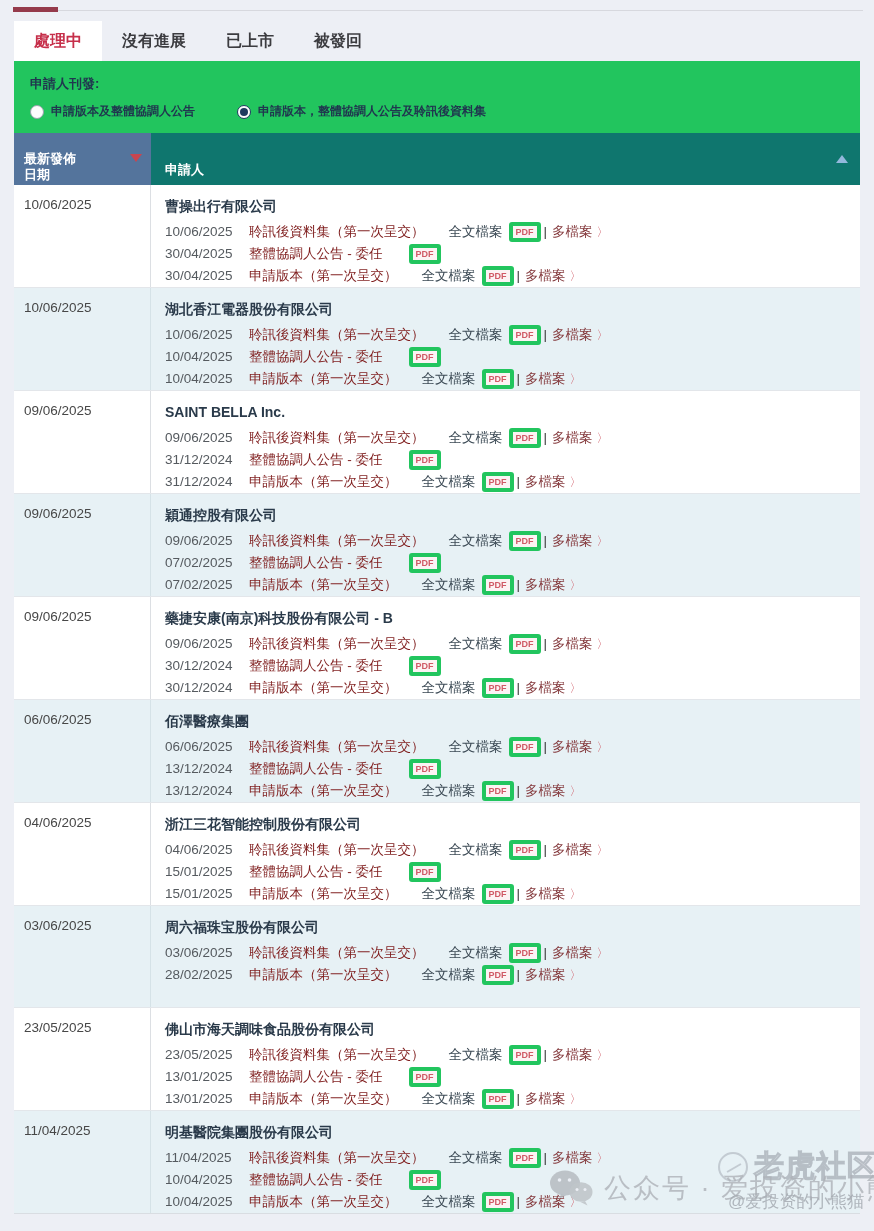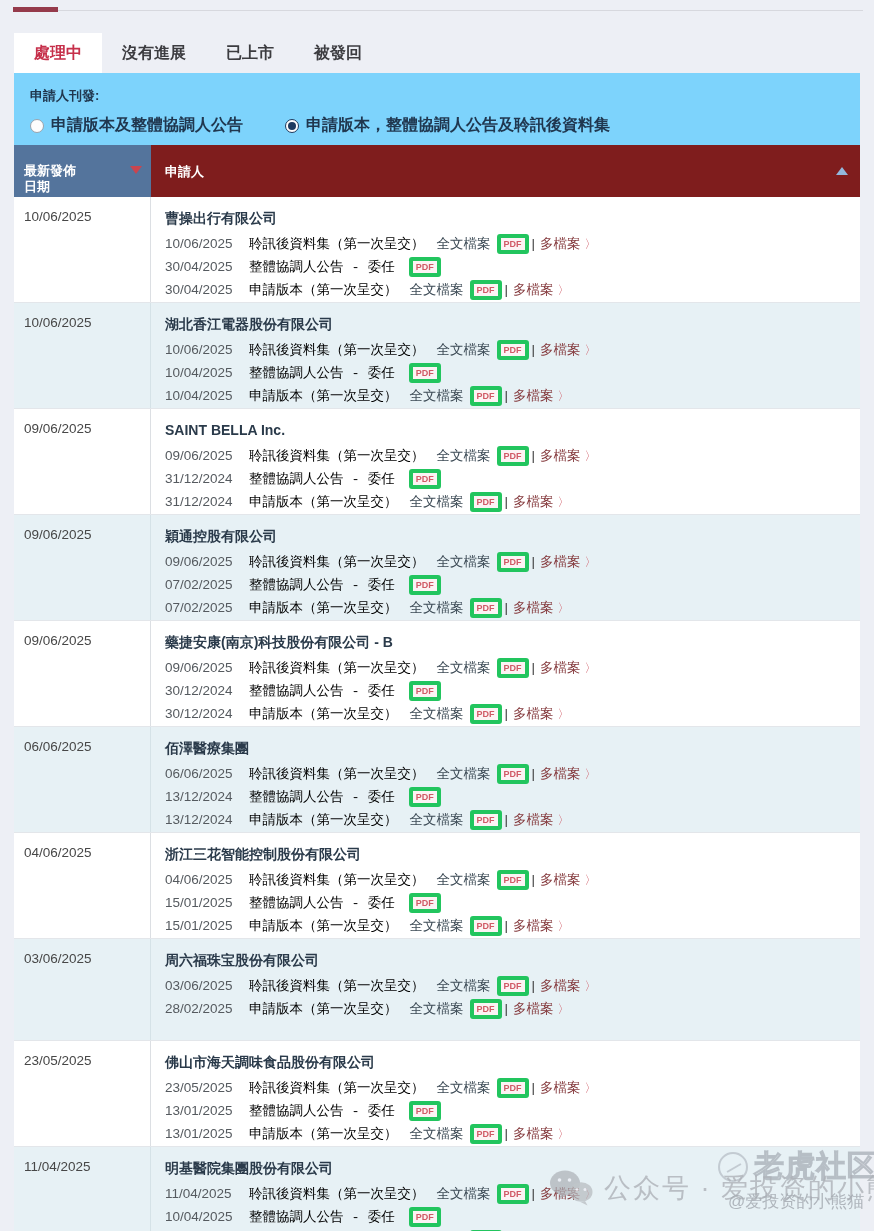--- a/index.html
+++ b/index.html
@@ -9,52 +9,52 @@
     background:#edeff5;
     position:relative;
     color:#333;
   }
   
   .top-strip { position:relative; height:12px; }
   .top-line { position:absolute; left:13px; right:11px; top:10px; height:1px; background:#d7d8de; }
   .top-accent { position:absolute; left:13px; top:7px; width:45px; height:5px; background:#953a4b; }
 
   
-  .tabbar { display:flex; align-items:flex-end; height:61px; padding-left:14px; }
+  .tabbar { display:flex; align-items:flex-end; height:49px; padding-left:14px; }
   .tab {
     height:40px; line-height:40px; padding:0 20px;
     font-size:16px; font-weight:bold; color:#3c3c40; cursor:pointer;
   }
   .tab.active { background:#ffffff; color:#c62f4a; }
 
   
-  .panel { margin:0 14px; width:846px; background:#7dd3fc; padding:14px 16px 10px 16px; height:72px; }
+  .panel { margin:0 14px; width:846px; background:#22c55e; padding:14px 16px 10px 16px; height:72px; }
   .filter-label { font-size:13px; color:#20374f; font-weight:bold; margin-bottom:10px; }
   .radio-row { display:flex; align-items:center; gap:42px; }
   .radio-opt { display:flex; align-items:center; cursor:pointer; }
   .radio-circle {
     width:14px; height:14px; border-radius:50%;
     border:1px solid #9aa3ad; background:#fdfdfd; margin-right:7px; position:relative; flex:0 0 auto;
   }
   .radio-circle.checked { border-color:#1d3a5f; }
   .radio-circle.checked::after {
     content:""; position:absolute; left:2px; top:2px; width:8px; height:8px;
     border-radius:50%; background:#1d3a5f;
   }
-  .radio-text { font-size:16px; font-weight:bold; color:#20374f; }
+  .radio-text { font-size:12px; font-weight:bold; color:#20374f; }
 
   
   .table { margin:0 14px; width:846px; background:#fff; border-bottom:1px solid #d9dde2; }
   .thead { display:flex; height:52px; }
   .th { color:#ffffff; font-size:13px; font-weight:bold; position:relative; }
   .th-date {
     width:137px; background:#54749c; padding:18px 10px 0 10px; line-height:16px;
   }
   .th-applicant {
-    flex:1; background:#7f1d1d; padding:18px 14px 0 14px;
+    flex:1; background:#0f766e; padding:28px 14px 0 14px;
   }
   .sort-desc {
     position:absolute; right:9px; top:21px; width:0; height:0;
     border-left:6px solid transparent; border-right:6px solid transparent;
     border-top:8px solid #c9454f;
   }
   .sort-asc {
     position:absolute; right:12px; top:22px; width:0; height:0;
     border-left:6px solid transparent; border-right:6px solid transparent;
     border-bottom:8px solid #93b8dc;
@@ -64,21 +64,21 @@
   .trow.alt { background:#e7f1f5; }
   .cell-date {
     width:137px; padding:12px 6px 0 10px; font-size:13.5px; color:#474747;
     border-right:1px solid #dcdfe3; flex:0 0 auto;
   }
   .trow.alt .cell-date { border-right-color:#d5e2e7; }
   .cell-main { flex:1; padding:11px 10px 0 14px; }
   .applicant { font-size:14px; font-weight:bold; color:#2a3a4a; margin-bottom:5px; line-height:20px; }
   .doc-line { font-size:13.5px; line-height:22px; white-space:nowrap; }
   .doc-date { display:inline-block; width:84px; color:#555a5f; }
-  .doc-title { color:#000000; margin-right:12px; cursor:pointer;font-family:Liberation Mono, monospace; }
+  .doc-title { color:#7f1d1d; margin-right:24px; cursor:pointer; }
   .doc-full { color:#3c4a55; margin-right:4px; cursor:pointer; }
   .pdf-badge {
     display:inline-block; font-size:9px; font-weight:bold; color:#d05a66;
     border:4px solid #22c55e; border-radius:3px; background:#fcf3f4;
     padding:0px 3px; line-height:12px; vertical-align:1px; margin:0 2px 0 2px; cursor:pointer;
   }
   .doc-sep { color:#3a3a3a; margin:0 5px 0 1px; }
   .doc-multi { color:#84393c; cursor:pointer; }
   .doc-chev { color:#d0606b; margin-left:4px; font-size:12px; }
 

